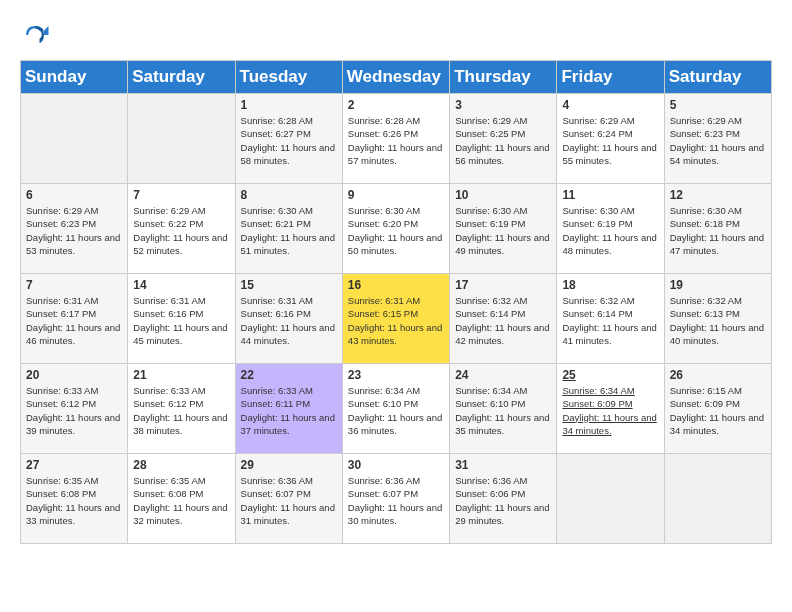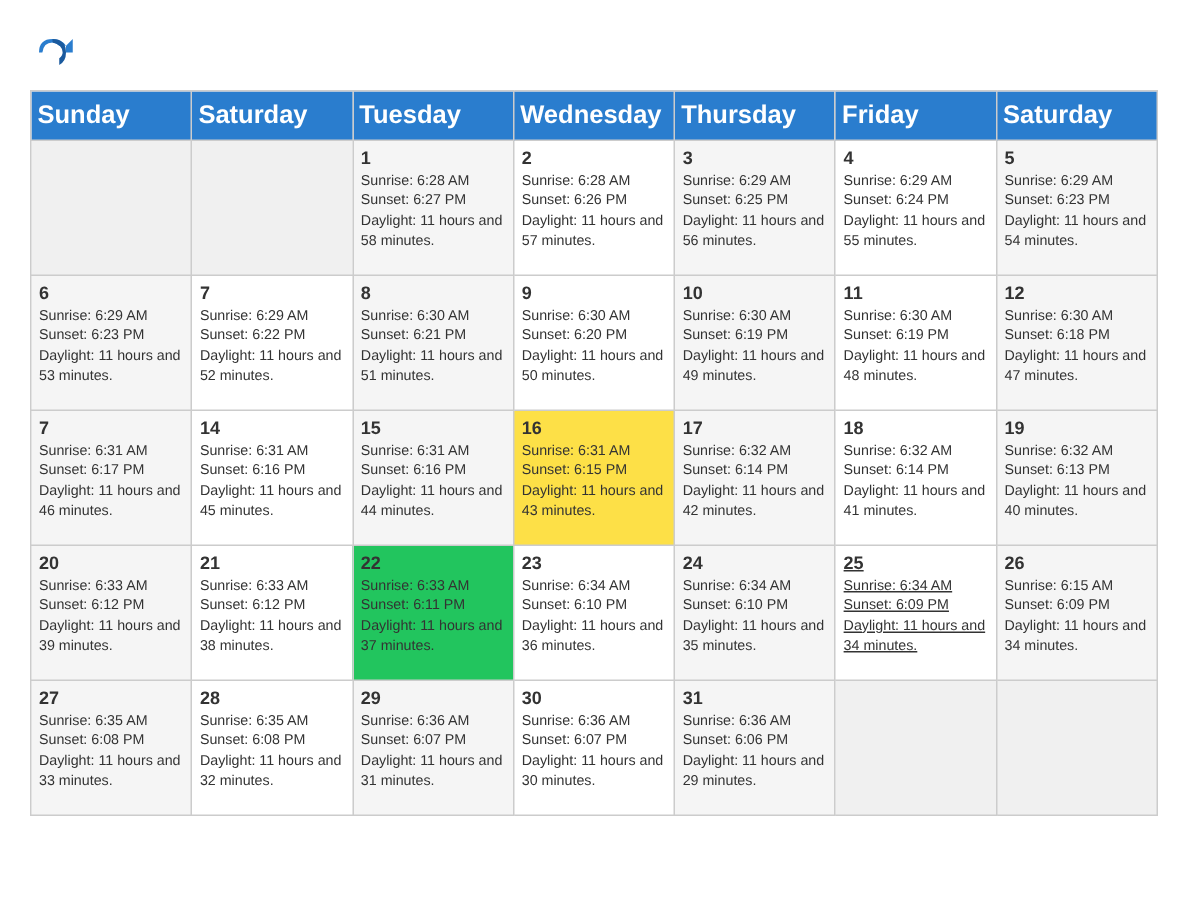--- a/index.html
+++ b/index.html
@@ -245,21 +245,21 @@
           <div class="day-info">Sunrise: 6:33 AM
 Sunset: 6:12 PM
 Daylight: 11 hours and 39 minutes.</div>
         </td>
         <td style="background: rgb(255, 255, 255);">
           <span class="day-number">21</span>
           <div class="day-info">Sunrise: 6:33 AM
 Sunset: 6:12 PM
 Daylight: 11 hours and 38 minutes.</div>
         </td>
-        <td style="background: #22c55e;">
+        <td style="background: #c4b5fd;">
           <span class="day-number">22</span>
           <div class="day-info">Sunrise: 6:33 AM
 Sunset: 6:11 PM
 Daylight: 11 hours and 37 minutes.</div>
         </td>
         <td style="background: rgb(255, 255, 255);">
           <span class="day-number">23</span>
           <div class="day-info">Sunrise: 6:34 AM
 Sunset: 6:10 PM
 Daylight: 11 hours and 36 minutes.</div>

